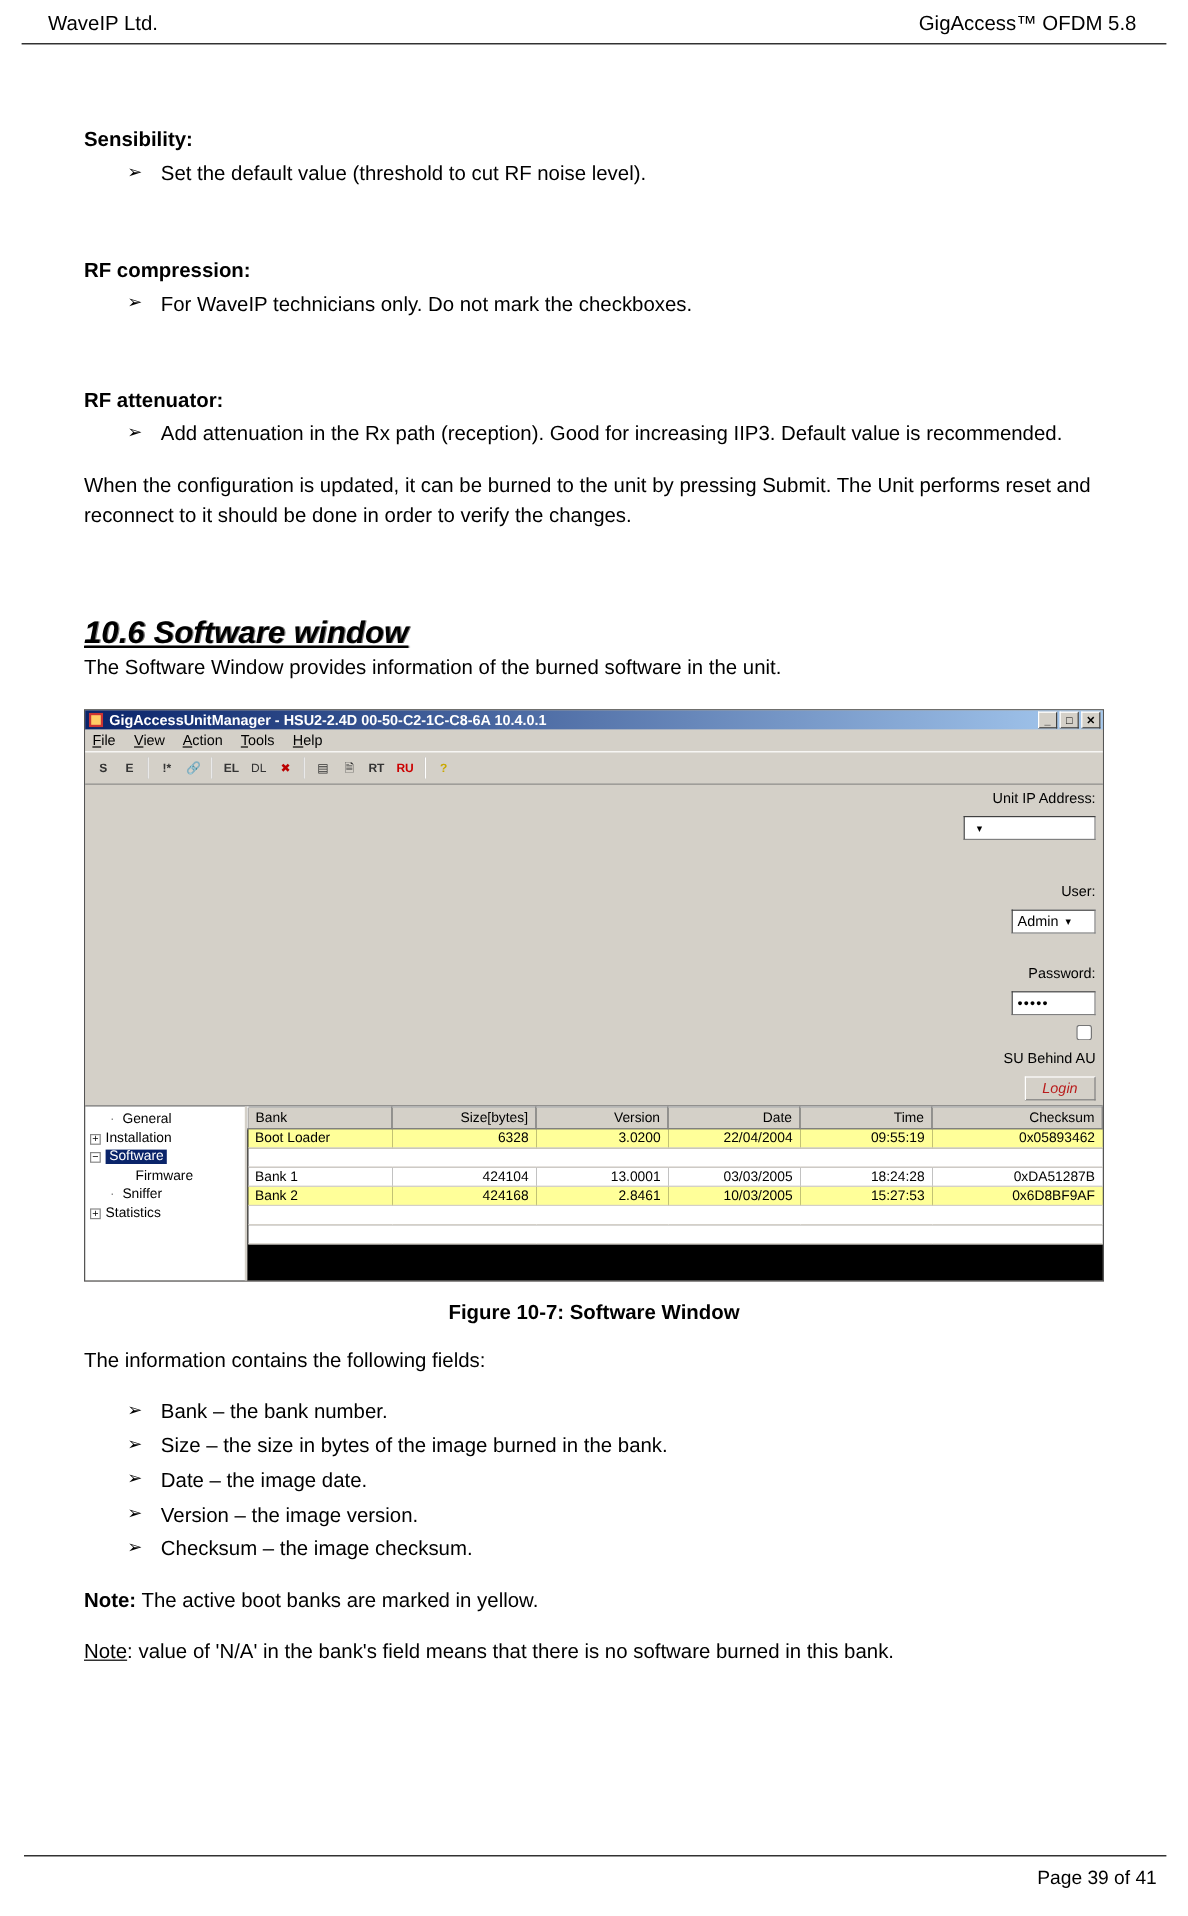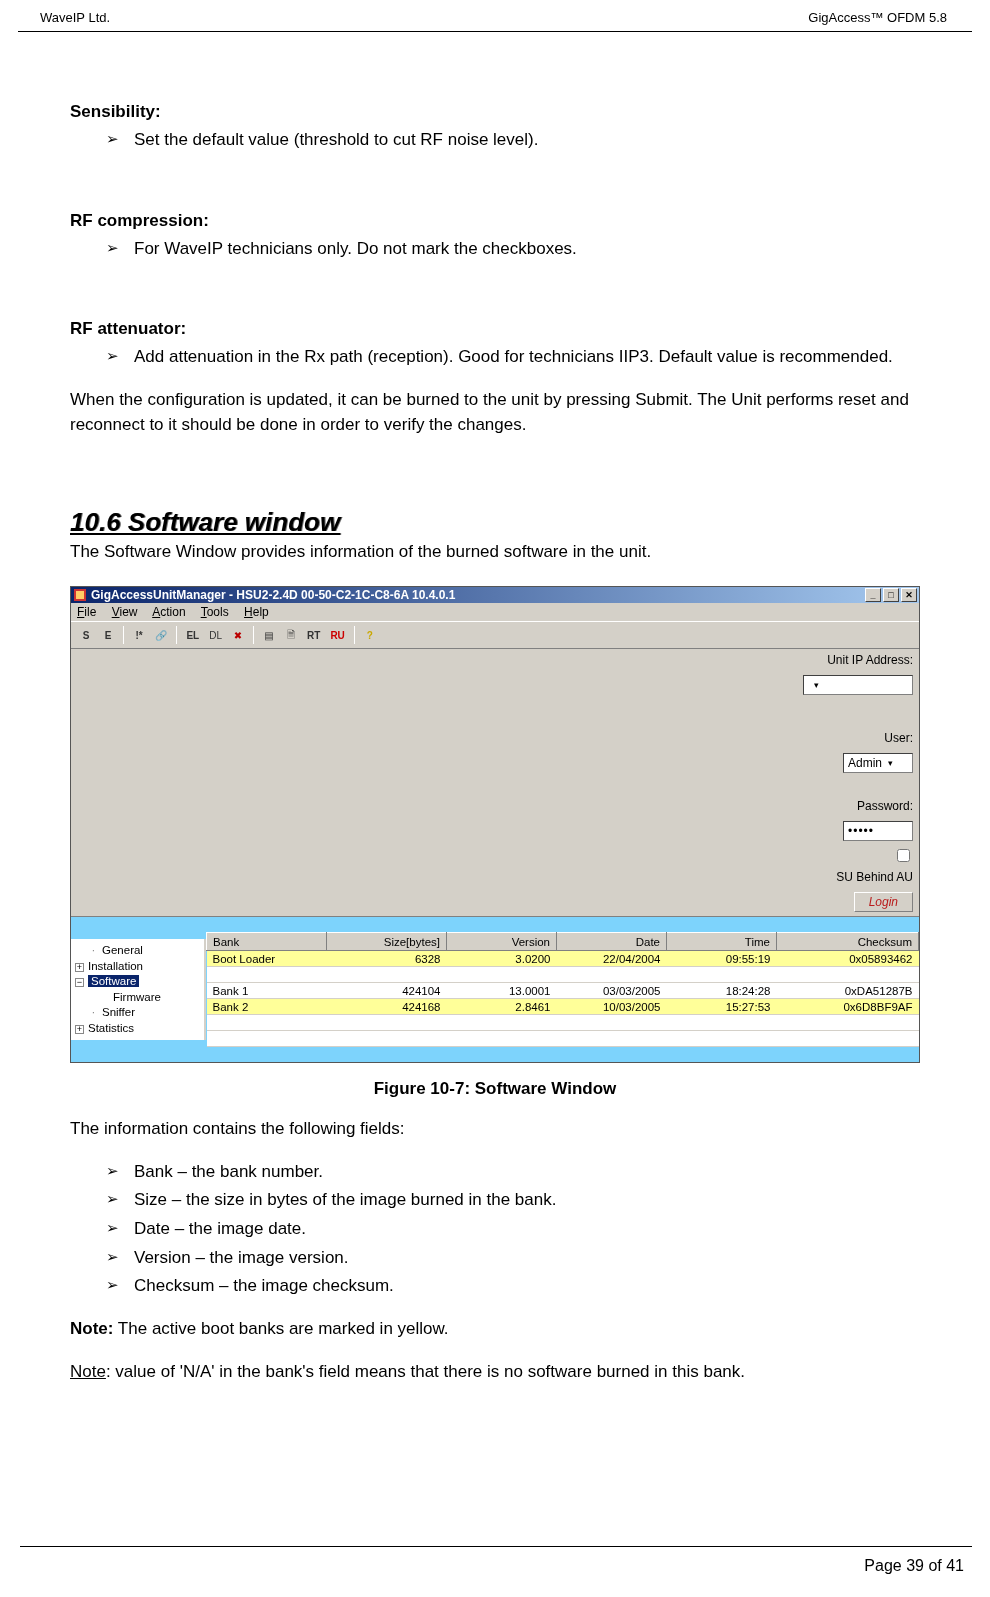--- a/index.html
+++ b/index.html
@@ -10,21 +10,21 @@
     font-family: Verdana, Geneva, sans-serif;
     font-size: 17px;
     color: #000;
     background: #fff;
     position: relative;
   }
   .page-header {
     display: flex;
     justify-content: space-between;
     padding: 10px 25px 6px 22px;
-    font-size: 13px;
+    font-size: 17px;
     border-bottom: 1.5px solid #000;
     margin: 0 18px 0 18px;
   }
   .content {
     padding: 50px 70px 0 70px;
   }
   .section-title {
     font-weight: bold;
     margin: 20px 0 6px 0;
   }
@@ -118,21 +118,21 @@
   .addressbar .combo::after {
     content:"▾"; margin-left:6px; font-size:9px; color:#000;
   }
   .addressbar .login-btn {
     background:#d4d0c8; border:1px solid #808080;
     border-top-color:#fff; border-left-color:#fff;
     padding: 2px 14px; color:#b91c1c; font-style: italic;
     margin-left: 20px;
   }
   .addressbar input[type=checkbox]{ margin:0 3px 0 12px; }
-  .body-split { display:flex; height: 145px; background:#7dd3fc;align-items:center; }
+  .body-split { display:flex; height: 145px; background:#000000; }
   .tree {
     width: 135px; background:#fff;
     border-right:2px solid #d4d0c8;
     font-size: 11.5px;
     padding: 4px 4px;
     line-height: 1.35;
   }
   .tree .node { white-space: nowrap; }
   .tree .indent1 { padding-left: 14px; }
   .tree .indent2 { padding-left: 38px; }
@@ -187,21 +187,21 @@
 
   <div class="gap"></div>
   <div class="section-title">RF compression:</div>
   <ul class="arrow">
       <li>For WaveIP technicians only. Do not mark the checkboxes.</li>
     </ul>
 
   <div class="gap"></div>
   <div class="section-title">RF attenuator:</div>
   <ul class="arrow">
-      <li>Add attenuation in the Rx path (reception). Good for technicians IIP3. Default value is recommended.</li>
+      <li>Add attenuation in the Rx path (reception). Good for increasing IIP3. Default value is recommended.</li>
     </ul>
 
   <p class="para">When the configuration is updated, it can be burned to the unit by pressing Submit. The Unit performs reset and reconnect to it should be done in order to verify the changes.</p>
 
   <h2 class="sw">10.6 Software window</h2>
   <div>The Software Window provides information of the burned software in the unit.</div>
 
   <div class="fig-wrap">
     <div class="app-window">
       <div class="titlebar">

